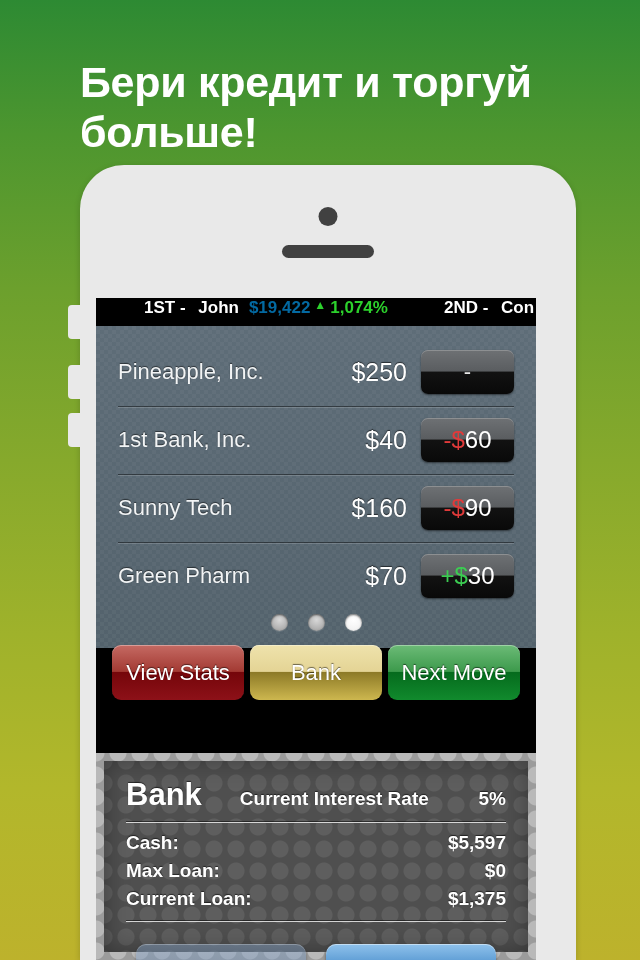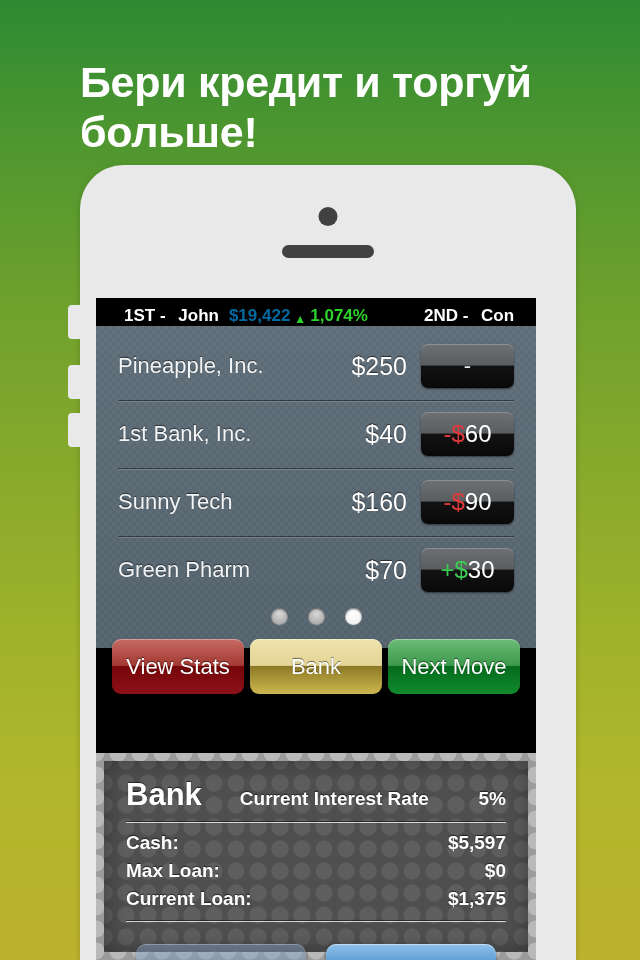--- a/index.html
+++ b/index.html
@@ -40,40 +40,40 @@
 
   
   .screen {
     position:absolute; left:16px; top:133px;
     width:440px; height:662px; overflow:hidden; background:#000;
   }
 
   
   .statusbar {
     height:28px; background:#000; color:#fff;
-    display:flex; align-items:flex-end; white-space:nowrap;
-    font-size:17px; font-weight:bold; padding-left:28px;
+    display:flex; align-items:flex-start; white-space:nowrap;
+    font-size:17px; font-weight:bold; padding-left:48px;
   }
   .statusbar .sep { width:56px; display:inline-block; }
   .sb-money { color:#0369a1; margin-left:10px; }
   .sb-arrow { color:#2cd12c; margin:0 4px; font-size:12px; }
   .sb-pct   { color:#2cd12c; }
   .sb-dash  { margin:0 4px; }
 
   
   .stocklist {
     height:322px; position:relative;
     background-color:#5b6a74;
     background-image:
       linear-gradient(45deg, rgba(255,255,255,.035) 25%, transparent 25%, transparent 75%, rgba(255,255,255,.035) 75%),
       linear-gradient(45deg, rgba(255,255,255,.035) 25%, transparent 25%, transparent 75%, rgba(255,255,255,.035) 75%),
       linear-gradient(180deg,#5e6d78 0%,#53626c 100%);
     background-size:8px 8px, 8px 8px, 100% 100%;
     background-position:0 0, 4px 4px, 0 0;
-    padding-top:6px;
+    padding-top:12px;
   }
   .row {
     height:68px; display:flex; align-items:center;
     padding:0 22px 0 22px; position:relative;
   }
   .row + .row::before {
     content:""; position:absolute; left:22px; right:22px; top:0; height:1px;
     background:linear-gradient(90deg, rgba(0,0,0,.45), rgba(0,0,0,.45));
     box-shadow:0 1px 0 rgba(255,255,255,.16);
   }

